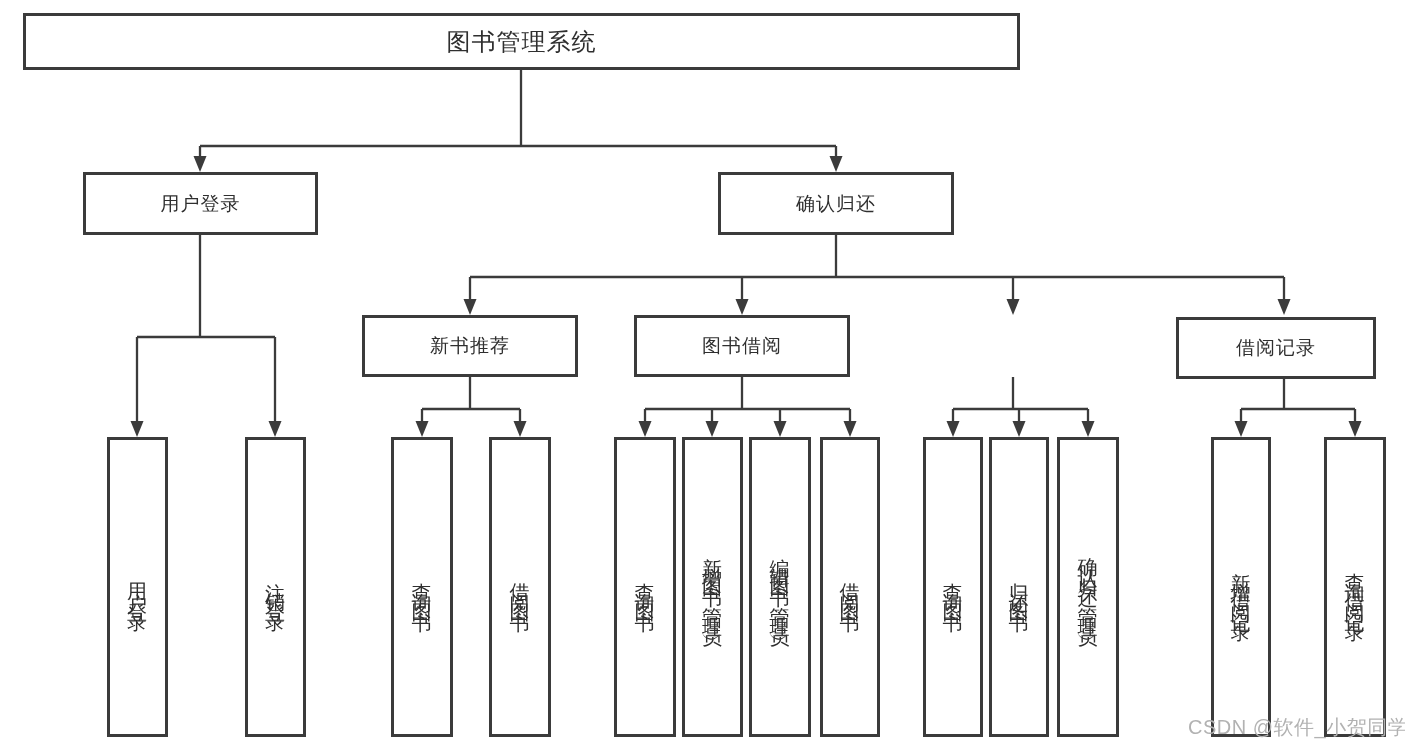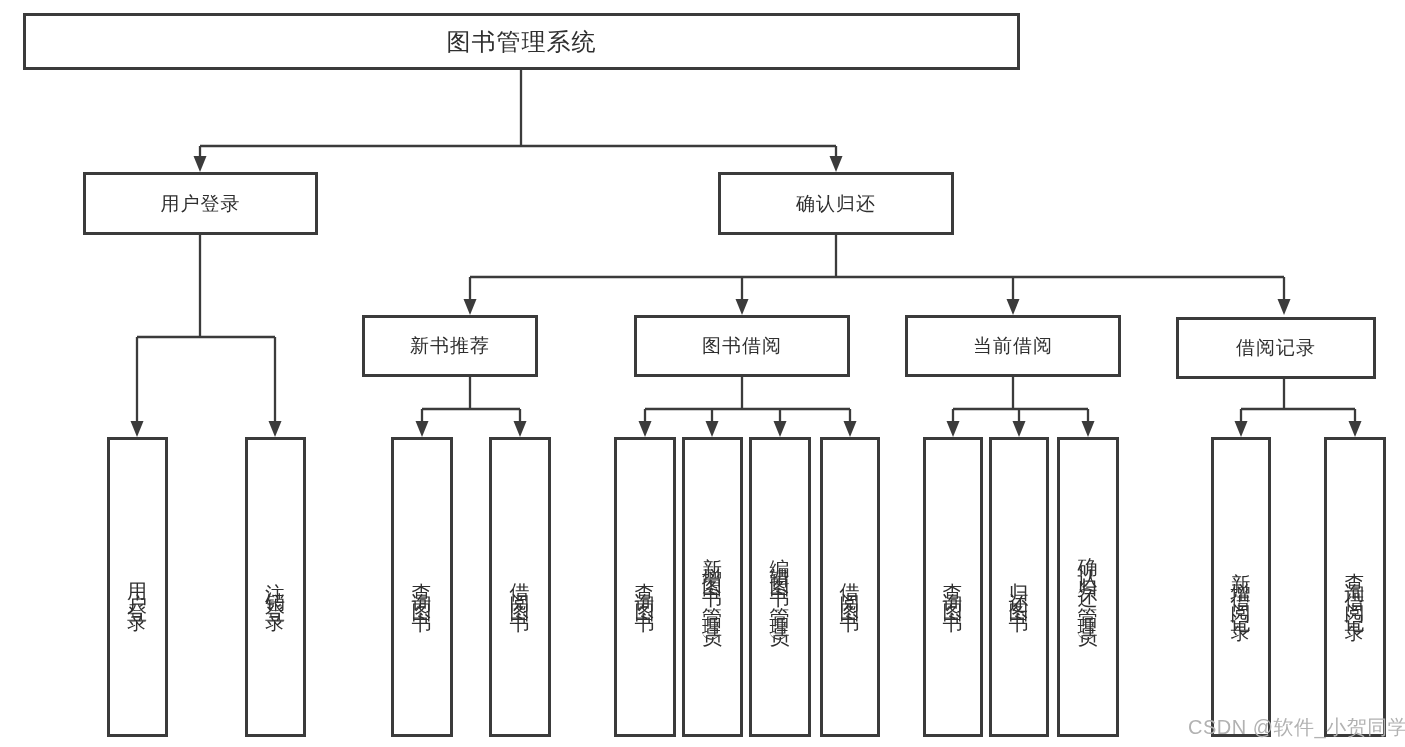--- a/index.html
+++ b/index.html
@@ -94,28 +94,25 @@
     <span class="hlabel">图书管理系统</span>
   </div>
 
   <div class="box" style="left:83px;top:172px;width:235px;height:63px">
     <span class="hlabel">用户登录</span>
   </div>
   <div class="box" style="left:718px;top:172px;width:236px;height:63px">
     <span class="hlabel">确认归还</span>
   </div>
 
-  <div class="box" style="left:362px;top:315px;width:176px;height:62px">
+  <div class="box" style="left:362px;top:315px;width:216px;height:62px">
     <span class="hlabel">新书推荐</span>
   </div>
   <div class="box" style="left:634px;top:315px;width:216px;height:62px">
     <span class="hlabel">图书借阅</span>
-  </div>
-  <div class="box" style="left:905px;top:315px;width:216px;height:62px">
-    <span class="hlabel">当前借阅</span>
   </div>
   <div class="box" style="left:1176px;top:317px;width:200px;height:62px">
     <span class="hlabel">借阅记录</span>
   </div>
 
   <div class="box vbox" style="left:107px;width:61px">
     <span class="vlabel">用户登录</span>
   </div>
   <div class="box vbox" style="left:245px;width:61px">
     <span class="vlabel">注销登录</span>

